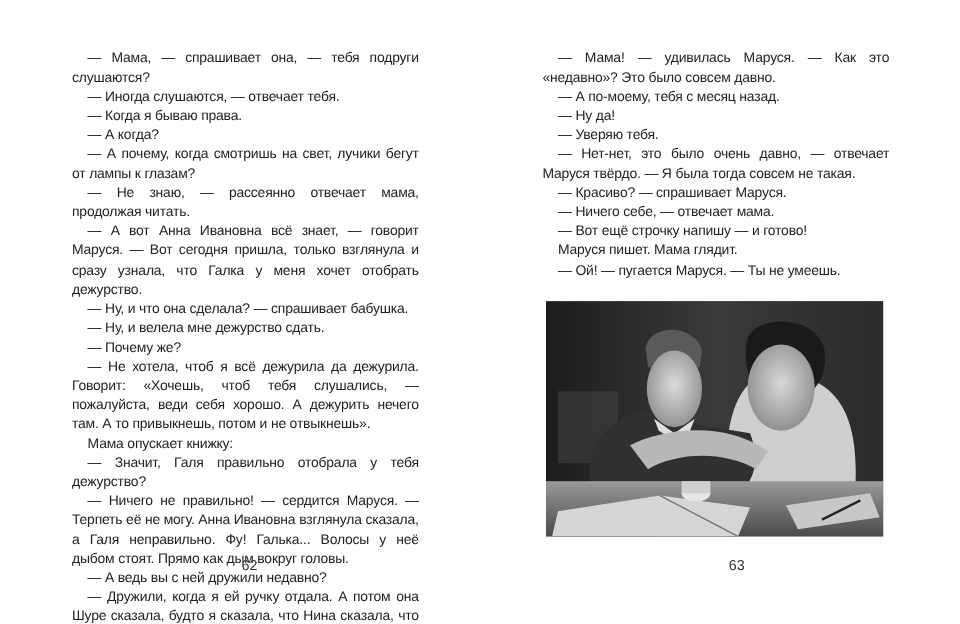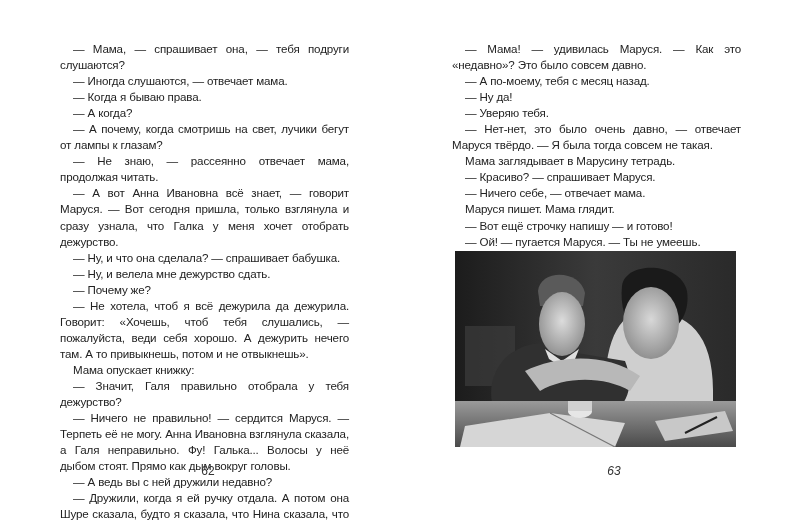--- a/index.html
+++ b/index.html
@@ -17,36 +17,36 @@
     text-align: justify;
   }
   .page-left .column { left: 60px; width: 289px; }
   .page-right .column { left: 52px; width: 289px; }
   .para { margin: 0; text-indent: 13px; }
   .page-number {
     position: absolute; top: 464px; width: 40px; text-align: center;
     font-size: 12px; color: #333333;
   }
   .page-left .page-number { left: 188px; }
-  .page-right .page-number { left: 194px; font-style: italic; }
+  .page-right .page-number { left: 194px; }
   .illustration {
     position: absolute; left: 55px; top: 251px; width: 281px; height: 196px;
     background: #2a2a2a; overflow: hidden;
   }
   .illustration svg { display: block; width: 100%; height: 100%; }
 </style>
 </head>
 <body>
 
 <div class="spread">
 
   <div class="page page-left">
     <div class="column" id="left-column">
         <p class="para">— Мама, — спрашивает она, — тебя подруги слушаются?</p>
-        <p class="para">— Иногда слушаются, — отвечает мама.</p>
+        <p class="para">— Иногда слушаются, — отвечает тебя.</p>
         <p class="para">— Когда я бываю права.</p>
         <p class="para">— А когда?</p>
         <p class="para">— А почему, когда смотришь на свет, лучики бегут от лампы к глазам?</p>
         <p class="para">— Не знаю, — рассеянно отвечает мама, продолжая читать.</p>
         <p class="para">— А вот Анна Ивановна всё знает, — говорит Маруся. — Вот сегодня пришла, только взглянула и сразу узнала, что Галка у меня хочет отобрать дежурство.</p>
         <p class="para">— Ну, и что она сделала? — спрашивает бабушка.</p>
         <p class="para">— Ну, и велела мне дежурство сдать.</p>
         <p class="para">— Почему же?</p>
         <p class="para">— Не хотела, чтоб я всё дежурила да дежурила. Говорит: «Хочешь, чтоб тебя слушались, — пожалуйста, веди себя хорошо. А дежурить нечего там. А то привыкнешь, потом и не отвыкнешь».</p>
         <p class="para">Мама опускает книжку:</p>
@@ -58,25 +58,24 @@
     <div class="page-number">62</div>
   </div>
 
   <div class="page page-right">
     <div class="column" id="right-column">
         <p class="para">— Мама! — удивилась Маруся. — Как это «недавно»? Это было совсем давно.</p>
         <p class="para">— А по-моему, тебя с месяц назад.</p>
         <p class="para">— Ну да!</p>
         <p class="para">— Уверяю тебя.</p>
         <p class="para">— Нет-нет, это было очень давно, — отвечает Маруся твёрдо. — Я была тогда совсем не такая.</p>
-        <p class="para">Мама заглядывает в Марусину тетрадь.</p>
         <p class="para">— Красиво? — спрашивает Маруся.</p>
         <p class="para">— Ничего себе, — отвечает мама.</p>
+        <p class="para">— Вот ещё строчку напишу — и готово!</p>
         <p class="para">Маруся пишет. Мама глядит.</p>
-        <p class="para">— Вот ещё строчку напишу — и готово!</p>
         <p class="para">— Ой! — пугается Маруся. — Ты не умеешь.</p>
       </div>
 
     <div class="illustration" title="black-and-white photo: a boy and a woman at a table with an open notebook and ink pot">
       <svg viewBox="0 0 281 196" preserveAspectRatio="none">
         <defs>
           <linearGradient id="bgGrad" x1="0" y1="0" x2="1" y2="0">
             <stop offset="0" stop-color="#1c1c1c"></stop>
             <stop offset="0.5" stop-color="#3a3a3a"></stop>
             <stop offset="1" stop-color="#2a2a2a"></stop>

